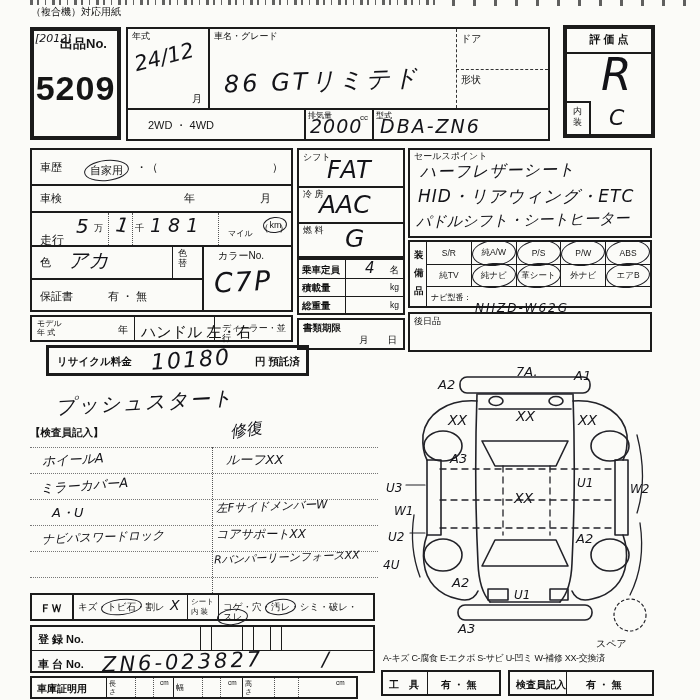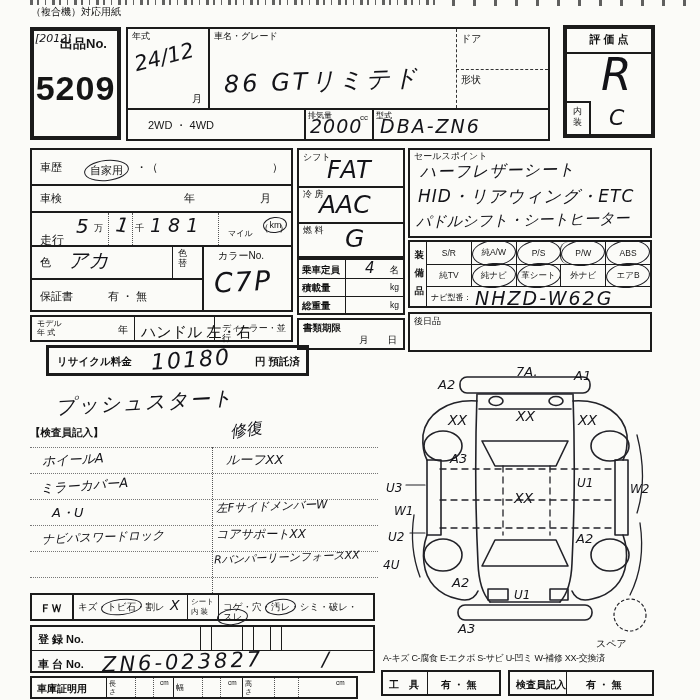--- a/index.html
+++ b/index.html
@@ -162,35 +162,35 @@
 
   <div class="bx" style="left:408px;top:148px;width:244px;height:90px;border-width:2.5px;">
     <span class="abs lbl" style="left:4px;top:2px;">セールスポイント</span>
     <span class="abs hw" style="left:10px;top:13px;font-size:16px;letter-spacing:1px;transform:rotate(-1deg);">ハーフレザーシート</span>
     <span class="abs hw" style="left:8px;top:38px;font-size:17px;letter-spacing:1px;">HID・リアウィング・ETC</span>
     <span class="abs hw" style="left:6px;top:63px;font-size:15px;transform:rotate(-1deg);">パドルシフト・シートヒーター</span>
   </div>
 
   <div class="bx" style="left:408px;top:240px;width:244px;height:68px;">
     <div class="abs lbl" style="left:0;top:0;bottom:0;width:16px;font-size:9.5px;font-weight:bold;padding:4px 0 0 4px;line-height:1.9;">
-      <span style="display:inline-block;width:10px;word-break:break-all;text-align:right;">装備品</span>
+      <span style="display:inline-block;width:10px;word-break:break-all;">装備品</span>
     </div>
     <div class="abs" style="left:16px;top:0;right:0;height:22px;display:flex;">
       <div class="eq-cell" style="flex:1;">
           <span>S/R</span>
         </div>
       <div class="eq-cell circled" style="flex:1;">
           <span class="eq-ellipse"></span>
           <span>純A/W</span>
         </div>
       <div class="eq-cell circled" style="flex:1;">
           <span class="eq-ellipse"></span>
           <span>P/S</span>
         </div>
-      <div class="eq-cell circled" style="flex:1;border-radius:8px;">
+      <div class="eq-cell circled" style="flex:1;">
           <span class="eq-ellipse"></span>
           <span>P/W</span>
         </div>
       <div class="eq-cell circled" style="flex:1;">
           <span class="eq-ellipse"></span>
           <span>ABS</span>
         </div>
     </div>
     <div class="abs" style="left:16px;top:22px;right:0;height:22px;display:flex;border-top:1px solid #1b1b1b;box-sizing:border-box;">
       <div class="eq-cell" style="flex:1;text-align:center;">
@@ -207,21 +207,21 @@
       <div class="eq-cell" style="flex:1;">
           <span>外ナビ</span>
         </div>
       <div class="eq-cell circled" style="flex:1;">
           <span class="eq-ellipse"></span>
           <span>エアB</span>
         </div>
     </div>
     <div class="abs" style="left:16px;top:44px;right:0;bottom:0;border-top:1px solid #1b1b1b;border-left:1px solid #1b1b1b;box-sizing:border-box;">
       <span class="abs lbl" style="left:4px;top:7px;font-size:8px;">ナビ型番：</span>
-      <span class="abs hw" style="left:48px;top:2px;font-size:19px;letter-spacing:2px;">NHZD-W62G</span>
+      <span class="abs hw" style="left:48px;top:15px;font-size:12px;letter-spacing:2px;">NHZD-W62G</span>
     </div>
   </div>
 
   <div class="bx" style="left:408px;top:312px;width:244px;height:40px;">
     <span class="abs lbl" style="left:4px;top:3px;">後日品</span>
   </div>
 
   <div class="abs" style="left:30px;top:426px;font-size:10.5px;font-weight:bold;">【検査員記入】</div>
   <div class="abs" style="left:30px;top:440px;width:348px;height:153px;">
     <div class="doth" style="left:0;right:0;top:7px;"></div>

